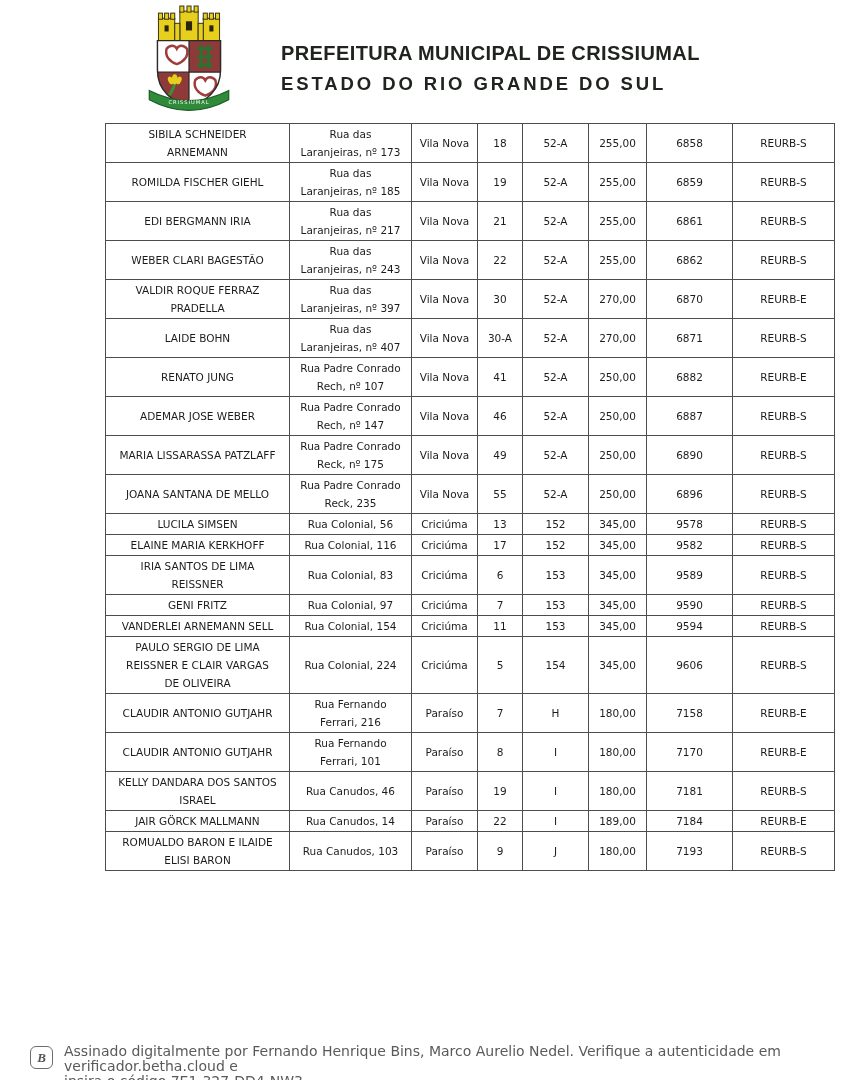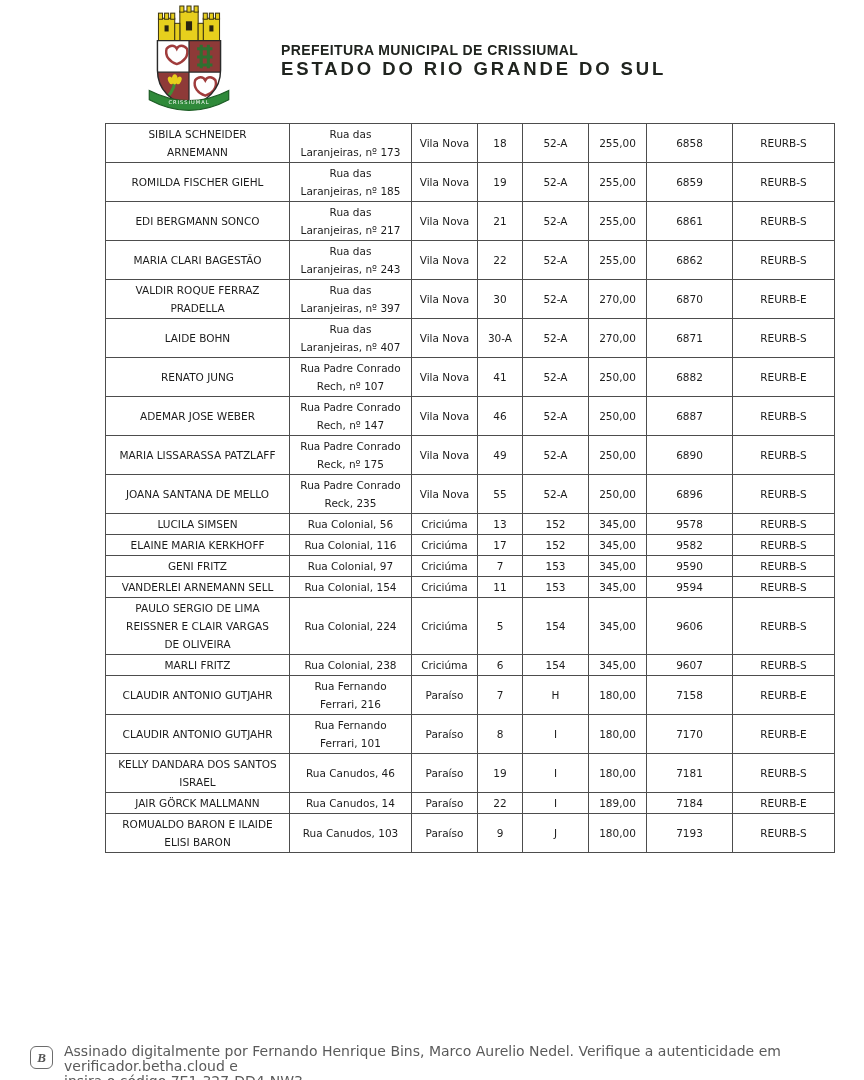--- a/index.html
+++ b/index.html
@@ -10,22 +10,22 @@
   }
   .page{position:relative;width:864px;height:1080px;background:#fff;}
 
   
   .crest{position:absolute;left:142px;top:5px;width:94px;height:112px;}
   .titles{
     position:absolute;left:281px;top:42px;
     font-family:"Liberation Sans", sans-serif;
     font-weight:bold;color:#20241f;
   }
-  .title-line1{font-size:14px;letter-spacing:0.4px;white-space:nowrap;}
-  .title-line2{font-size:18.5px;letter-spacing:2.9px;white-space:nowrap;}
+  .title-line1{font-size:20px;letter-spacing:0.4px;white-space:nowrap;}
+  .title-line2{font-size:18.5px;letter-spacing:2.9px;margin-top:8px;white-space:nowrap;}
 
   
   table.doc{
     position:absolute;left:66px;top:123px;width:729px;
     border-collapse:collapse;table-layout:fixed;margin-left:39px;
   }
   table.doc td{
     border:1px solid #4d4d4d;
     text-align:center;vertical-align:middle;
     font-size:10.5px;line-height:18px;
@@ -152,32 +152,32 @@
           <td>Rua das
 Laranjeiras, nº 185</td>
           <td>Vila Nova</td>
           <td>19</td>
           <td>52-A</td>
           <td>255,00</td>
           <td>6859</td>
           <td>REURB-S</td>
         </tr>
         <tr>
-          <td>EDI BERGMANN SONCO</td>
+          <td>EDI BERGMANN IRIA</td>
           <td>Rua das
 Laranjeiras, nº 217</td>
           <td>Vila Nova</td>
           <td>21</td>
           <td>52-A</td>
           <td>255,00</td>
           <td>6861</td>
           <td>REURB-S</td>
         </tr>
         <tr>
-          <td>MARIA CLARI BAGESTÃO</td>
+          <td>WEBER CLARI BAGESTÃO</td>
           <td>Rua das
 Laranjeiras, nº 243</td>
           <td>Vila Nova</td>
           <td>22</td>
           <td>52-A</td>
           <td>255,00</td>
           <td>6862</td>
           <td>REURB-S</td>
         </tr>
         <tr>
@@ -258,20 +258,31 @@
           <td>REURB-S</td>
         </tr>
         <tr>
           <td>ELAINE MARIA KERKHOFF</td>
           <td>Rua Colonial, 116</td>
           <td>Criciúma</td>
           <td>17</td>
           <td>152</td>
           <td>345,00</td>
           <td>9582</td>
+          <td>REURB-S</td>
+        </tr>
+        <tr>
+          <td>IRIA SANTOS DE LIMA
+REISSNER</td>
+          <td>Rua Colonial, 83</td>
+          <td>Criciúma</td>
+          <td>6</td>
+          <td>153</td>
+          <td>345,00</td>
+          <td>9589</td>
           <td>REURB-S</td>
         </tr>
         <tr>
           <td>GENI FRITZ</td>
           <td>Rua Colonial, 97</td>
           <td>Criciúma</td>
           <td>7</td>
           <td>153</td>
           <td>345,00</td>
           <td>9590</td>
@@ -290,30 +301,20 @@
         <tr>
           <td>PAULO SERGIO DE LIMA
 REISSNER E CLAIR VARGAS
 DE OLIVEIRA</td>
           <td>Rua Colonial, 224</td>
           <td>Criciúma</td>
           <td>5</td>
           <td>154</td>
           <td>345,00</td>
           <td>9606</td>
-          <td>REURB-S</td>
-        </tr>
-        <tr>
-          <td>MARLI FRITZ</td>
-          <td>Rua Colonial, 238</td>
-          <td>Criciúma</td>
-          <td>6</td>
-          <td>154</td>
-          <td>345,00</td>
-          <td>9607</td>
           <td>REURB-S</td>
         </tr>
         <tr>
           <td>CLAUDIR ANTONIO GUTJAHR</td>
           <td>Rua Fernando
 Ferrari, 216</td>
           <td>Paraíso</td>
           <td>7</td>
           <td>H</td>
           <td>180,00</td>

